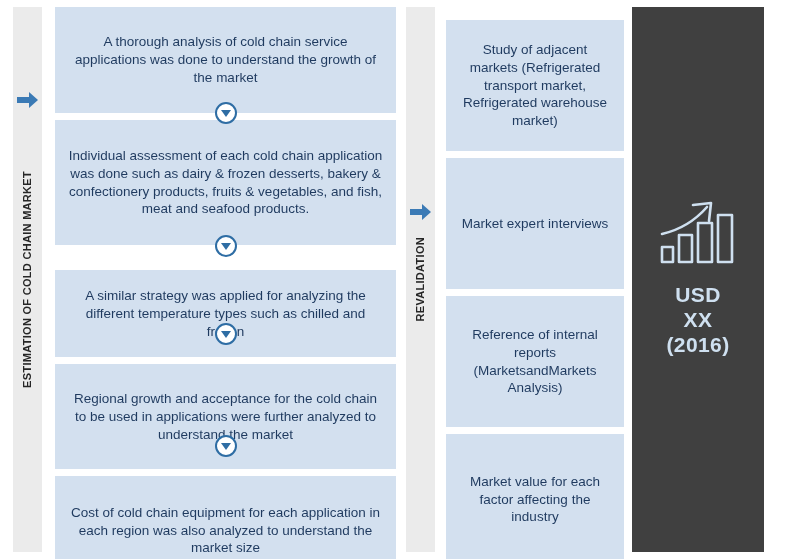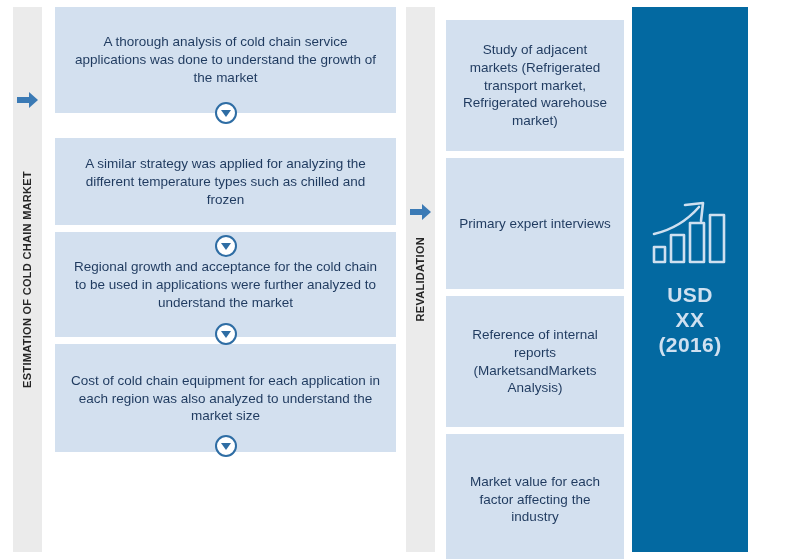--- a/index.html
+++ b/index.html
@@ -119,23 +119,23 @@
   .c1 { top: 95px;  }
   .c2 { top: 228px; }
   .c3 { top: 316px; }
   .c4 { top: 428px; }
 
   
   #hero {
     position: absolute;
     left: 632px;
     top: 7px;
-    width: 116px;
+    width: 132px;
     height: 545px;
-    background: #0369a1;
+    background: #404040;
     display: flex;
     flex-direction: column;
     align-items: center;
     justify-content: center;
   }
   #hero-icon { margin-bottom: 14px; }
   .hero-line {
     color: #cfe0f0;
     font-size: 21px;
     font-weight: bold;
@@ -155,20 +155,23 @@
       <svg width="22" height="18" viewBox="0 0 22 18" aria-hidden="true">
         <path d="M0 6 H12 V1 L21 9 L12 17 V12 H0 Z" fill="#3b7ab5"></path>
       </svg>
     </span>
   </div>
 
   <div class="col" id="col-left">
     <div class="box lb1">
       <span class="box-text">A thorough analysis of cold chain service applications was done to understand the growth of the market</span>
     </div>
+    <div class="box lb2">
+      <span class="box-text">Individual assessment of each cold chain application was done such as dairy &amp; frozen desserts, bakery &amp; confectionery products, fruits &amp; vegetables, and fish, meat and seafood products.</span>
+    </div>
     <div class="box lb3">
       <span class="box-text">A similar strategy was applied for analyzing the different temperature types such as chilled and frozen</span>
     </div>
     <div class="box lb4">
       <span class="box-text">Regional growth and acceptance for the cold chain to be used in applications were further analyzed to understand the market</span>
     </div>
     <div class="box lb5">
       <span class="box-text">Cost of cold chain equipment for each application in each region was also analyzed to understand the market size</span>
     </div>
 
@@ -193,21 +196,21 @@
         <path d="M0 6 H12 V1 L21 9 L12 17 V12 H0 Z" fill="#3b7ab5"></path>
       </svg>
     </span>
   </div>
 
   <div class="col" id="col-mid">
     <div class="box">
       <span class="box-text">Study of adjacent markets (Refrigerated transport market, Refrigerated warehouse market)</span>
     </div>
     <div class="box">
-      <span class="box-text">Primary expert interviews</span>
+      <span class="box-text">Market expert interviews</span>
     </div>
     <div class="box">
       <span class="box-text">Reference of internal reports (MarketsandMarkets Analysis)</span>
     </div>
     <div class="box">
       <span class="box-text">Market value for each factor affecting the industry</span>
     </div>
   </div>
 
   <div id="hero">

